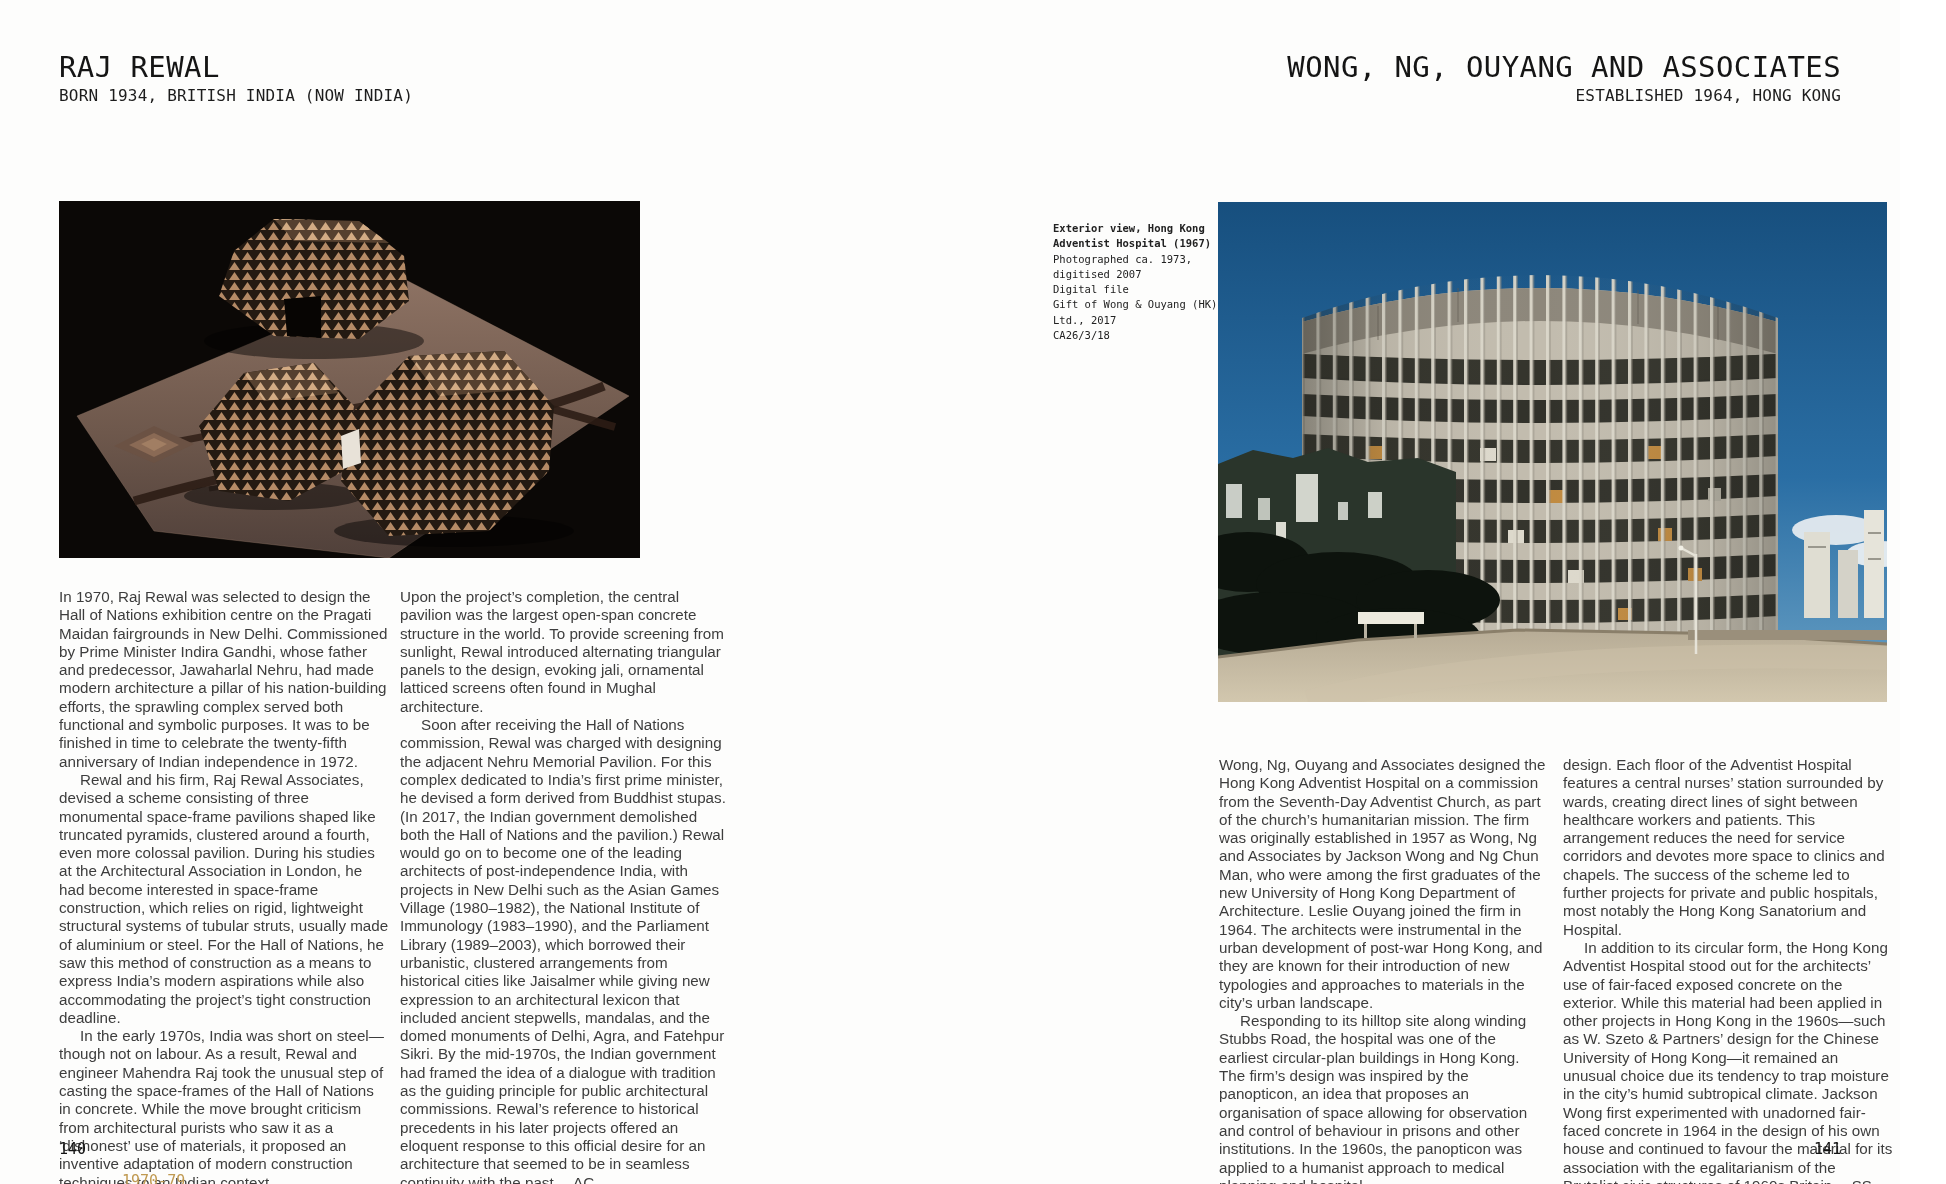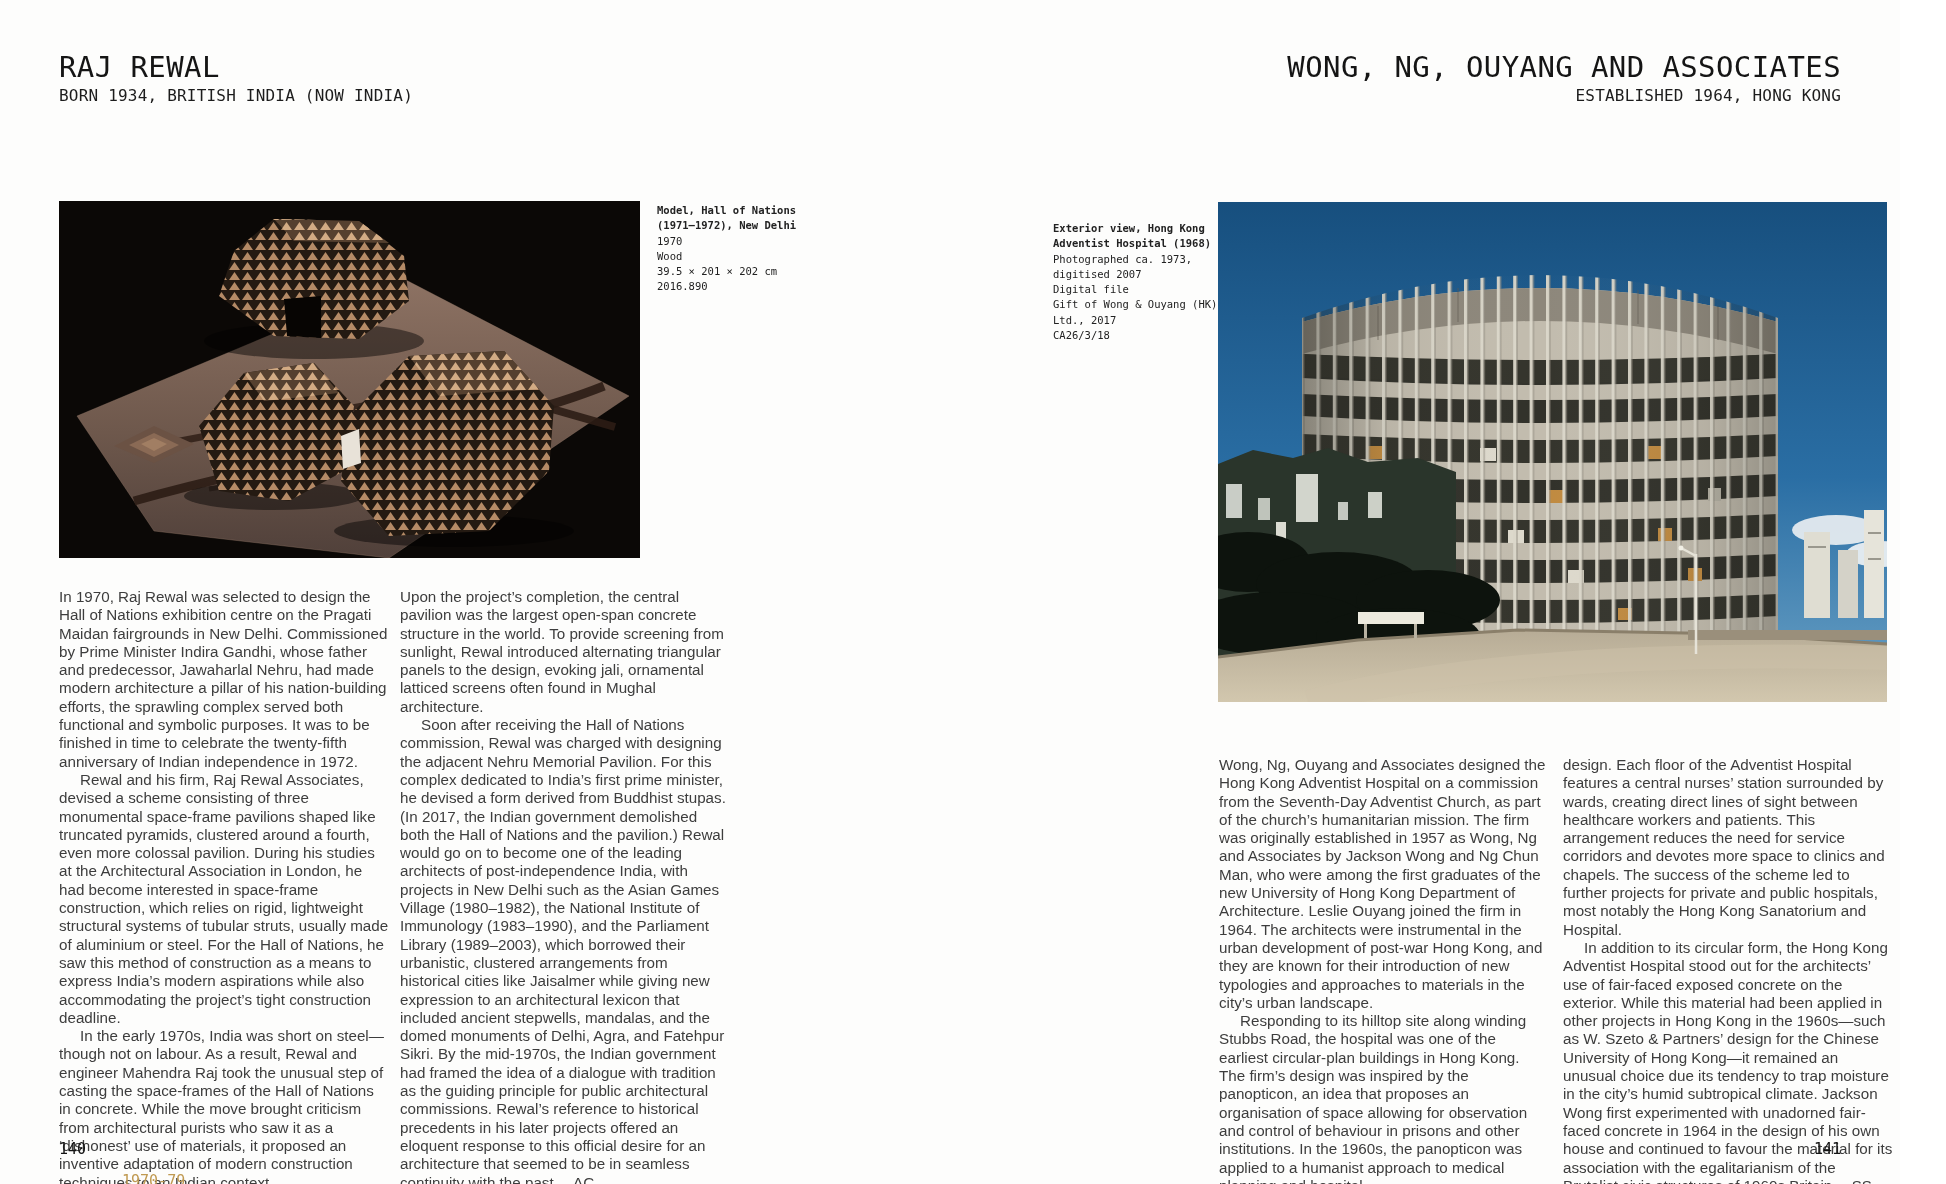--- a/index.html
+++ b/index.html
@@ -83,48 +83,40 @@
       <polygon points="185,172 255,162 280,192 205,200" fill="url(#trussL)"></polygon>
     </g>
     <ellipse cx="395" cy="330" rx="120" ry="16" fill="#000" opacity="0.45"></ellipse>
     <g>
       <polygon points="290,215 350,155 445,150 495,205 490,270 430,330 330,335 282,280" fill="url(#truss)"></polygon>
       <polygon points="350,155 445,150 480,188 380,195" fill="url(#trussL)"></polygon>
     </g>
     <polygon points="282,235 300,228 302,262 284,268" fill="#e8e2d8"></polygon>
   </svg>
 
-  <div class="caption" style="left:657px;top:203px;width:210px;">
-    <div class="cap-title">Model, Hall of Nations</div>
-    <div class="cap-title">(1971–1972), New Delhi</div>
-    <div>1970</div>
-    <div>Wood</div>
-    <div>39.5 × 201 × 202 cm</div>
-    <div>2016.890</div>
-  </div>
 
   <div class="bodycol" style="left:59px;top:588px;width:330px;">
     <p>In 1970, Raj Rewal was selected to design the Hall of Nations exhibition centre on the Pragati Maidan fairgrounds in New Delhi. Commissioned by Prime Minister Indira Gandhi, whose father and predecessor, Jawaharlal Nehru, had made modern architecture a pillar of his nation-building efforts, the sprawling complex served both functional and symbolic purposes. It was to be finished in time to celebrate the twenty-fifth anniversary of Indian independence in 1972.</p>
     <p>Rewal and his firm, Raj Rewal Associates, devised a scheme consisting of three monumental space-frame pavilions shaped like truncated pyramids, clustered around a fourth, even more colossal pavilion. During his studies at the Architectural Association in London, he had become interested in space-frame construction, which relies on rigid, lightweight structural systems of tubular struts, usually made of aluminium or steel. For the Hall of Nations, he saw this method of construction as a means to express India’s modern aspirations while also accommodating the project’s tight construction deadline.</p>
     <p>In the early 1970s, India was short on steel—though not on labour. As a result, Rewal and engineer Mahendra Raj took the unusual step of casting the space-frames of the Hall of Nations in concrete. While the move brought criticism from architectural purists who saw it as a ‘dishonest’ use of materials, it proposed an inventive adaptation of modern construction techniques to an Indian context.</p>
   </div>
   <div class="bodycol" style="left:400px;top:588px;width:330px;">
     <p>Upon the project’s completion, the central pavilion was the largest open-span concrete structure in the world. To provide screening from sunlight, Rewal introduced alternating triangular panels to the design, evoking jali, ornamental latticed screens often found in Mughal architecture.</p>
     <p>Soon after receiving the Hall of Nations commission, Rewal was charged with designing the adjacent Nehru Memorial Pavilion. For this complex dedicated to India’s first prime minister, he devised a form derived from Buddhist stupas. (In 2017, the Indian government demolished both the Hall of Nations and the pavilion.) Rewal would go on to become one of the leading architects of post-independence India, with projects in New Delhi such as the Asian Games Village (1980–1982), the National Institute of Immunology (1983–1990), and the Parliament Library (1989–2003), which borrowed their urbanistic, clustered arrangements from historical cities like Jaisalmer while giving new expression to an architectural lexicon that included ancient stepwells, mandalas, and the domed monuments of Delhi, Agra, and Fatehpur Sikri. By the mid-1970s, the Indian government had framed the idea of a dialogue with tradition as the guiding principle for public architectural commissions. Rewal’s reference to historical precedents in his later projects offered an eloquent response to this official desire for an architecture that seemed to be in seamless continuity with the past.—AC</p>
   </div>
 
   <div class="folio" style="left:59px;top:1140px;text-align:center;">140</div>
   <div class="folio section-label" style="left:122px;top:1140px;">1970-79</div>
 
   <h1 class="page-title right-align" style="right:59px;top:52px;">WONG, NG, OUYANG AND ASSOCIATES</h1>
   <div class="page-subtitle right-align" style="right:59px;top:87px;">ESTABLISHED 1964, HONG KONG</div>
 
   <div class="caption" style="left:1053px;top:221px;width:165px;">
     <div class="cap-title">Exterior view, Hong Kong</div>
-    <div class="cap-title">Adventist Hospital (1968)</div>
+    <div class="cap-title">Adventist Hospital (1967)</div>
     <div>Photographed ca. 1973,</div>
     <div>digitised 2007</div>
     <div>Digital file</div>
     <div>Gift of Wong &amp; Ouyang (HK)</div>
     <div>Ltd., 2017</div>
     <div>CA26/3/18</div>
   </div>
 
   <svg class="photo" style="left:1218px;top:202px;" width="669" height="500" viewBox="0 0 669 500" role="img">
     <defs>

